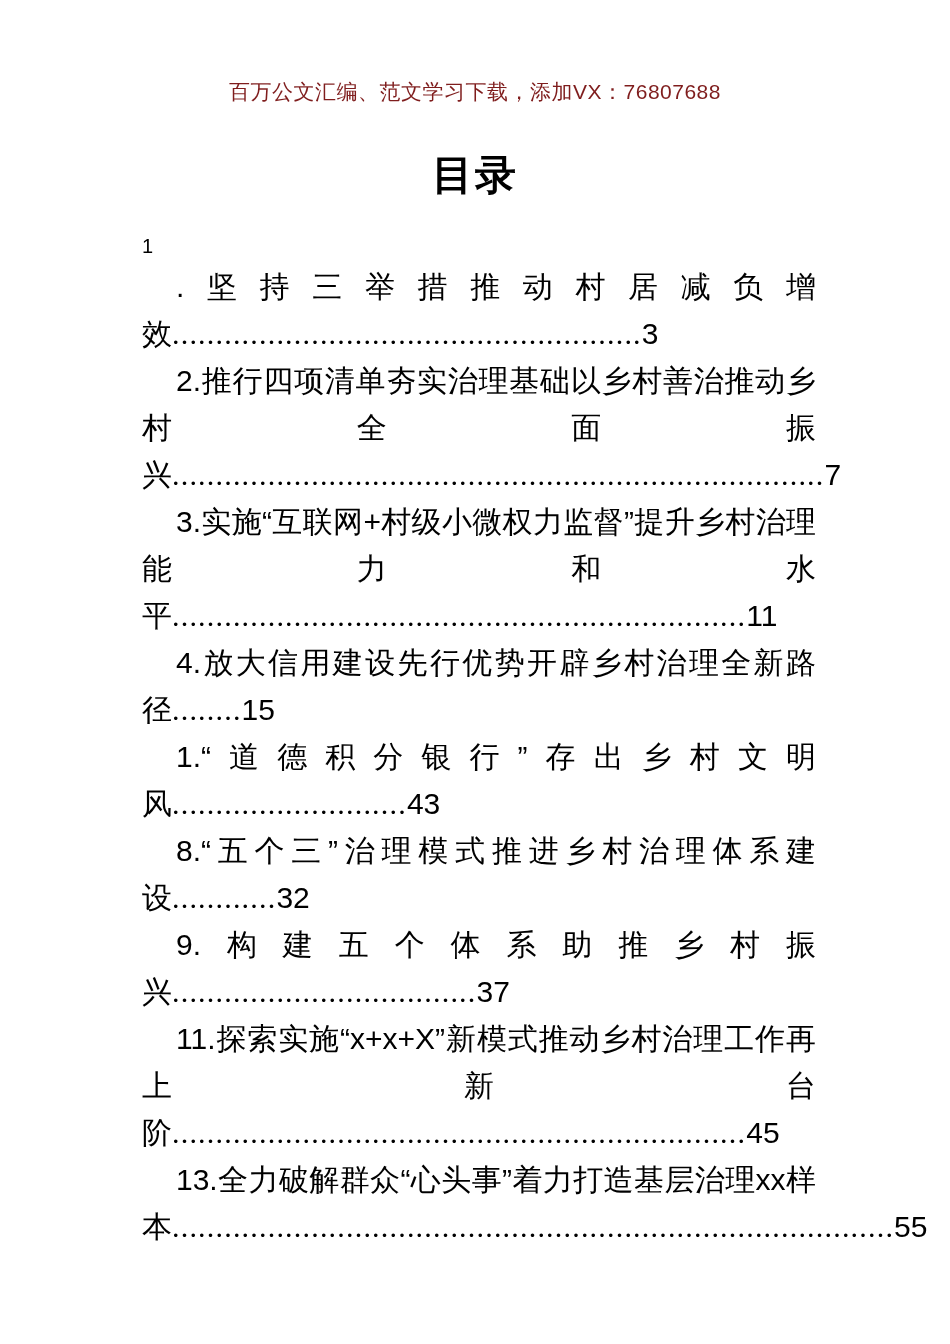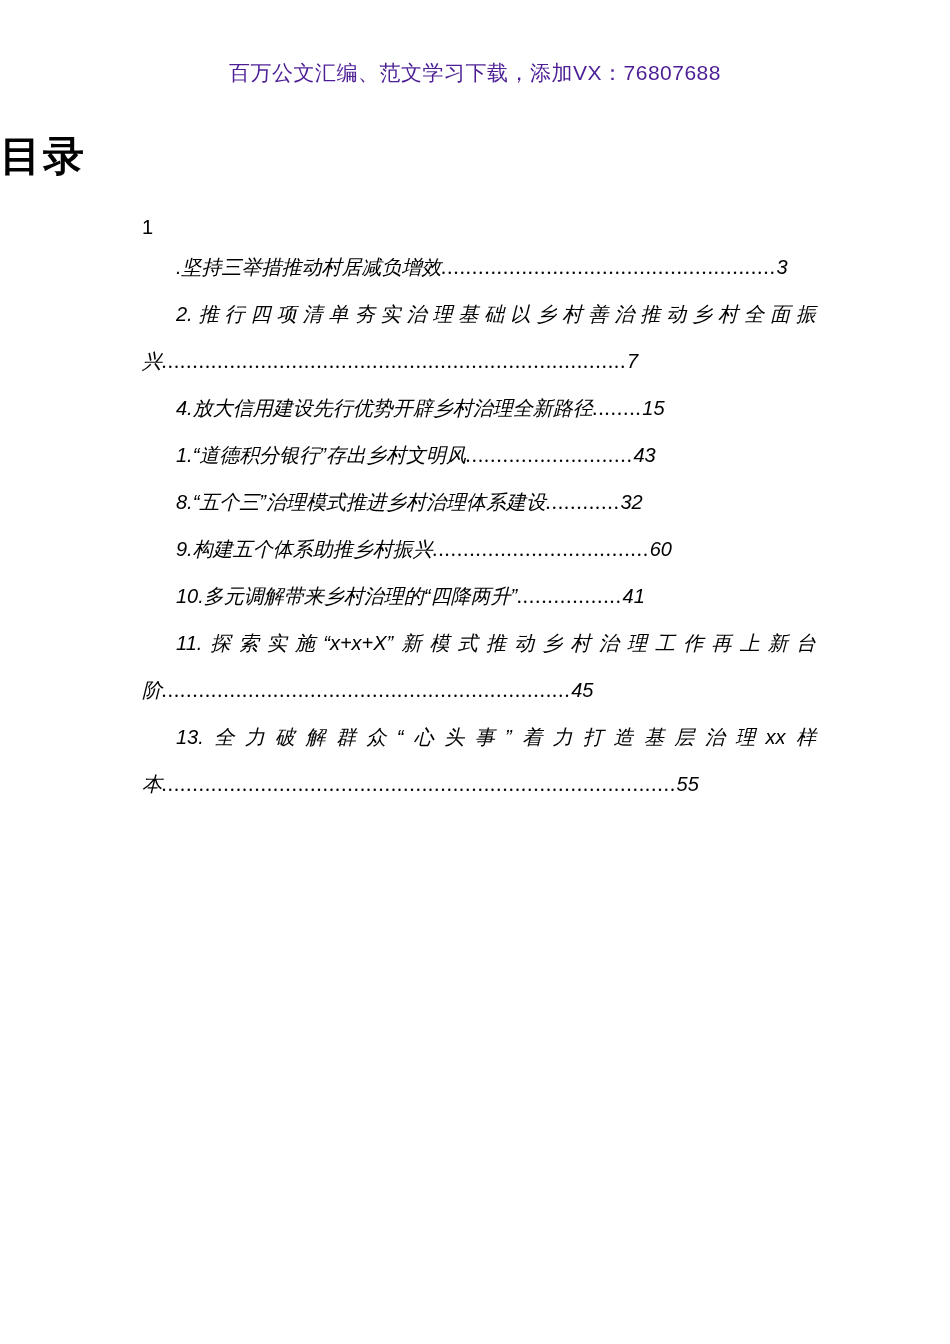--- a/index.html
+++ b/index.html
@@ -18,29 +18,30 @@
   .page {
     width: 950px;
     height: 1344px;
     box-sizing: border-box;
     padding: 0;
     position: relative;
   }
   .watermark {
     width: 100%;
     text-align: center;
-    color: #4c1d95;
+    color: #7f1d1d;
     font-family: "Liberation Sans", sans-serif;
     font-size: 21px;
     letter-spacing: 0.5px;
-    margin-top: 59px;
+    margin-top: 78px;
     font-weight: 500;
   }
   .doc-title {
     width: 100%;
+    text-align: center;
     font-family: Liberation Mono, monospace;
     font-weight: bold;
     font-size: 41px;
     letter-spacing: 2px;
     margin-top: 42px;
     color: #000;
   }
   .toc {
     margin-top: 28px;
     padding-left: 142px;
@@ -49,28 +50,27 @@
   }
   .toc-lead {
     font-family: "Liberation Sans", sans-serif;
     font-size: 20px;
     line-height: 30px;
     margin-bottom: 2px;
     color: #000;
   }
   .toc-entry {
     display: block;
-    font-size: 20px;
+    font-size: 30px;
     line-height: 47px;
     color: #000;
     text-decoration: none;
     white-space: normal;
     text-align: justify;
     text-justify: inter-character;
-    font-style: italic;
   }
   .toc-entry .etext {
     font-family: "Liberation Sans", sans-serif;
   }
   .toc-entry .indent {
     display: inline-block;
     width: 34px;
   }
   .leader {
     letter-spacing: 1.2px;
@@ -94,42 +94,42 @@
     <div class="toc-lead">1</div>
 
     <a class="toc-entry" href="#">
       <span class="indent"></span><span class="etext">.坚持三举措推动村居减负增效</span><span class="leader">......................................................</span><span class="pg">3</span>
     </a>
 
     <a class="toc-entry" href="#">
       <span class="indent"></span><span class="etext">2.推行四项清单夯实治理基础以乡村善治推动乡村全面振兴</span><span class="leader">...........................................................................</span><span class="pg">7</span>
     </a>
 
+    <a class="toc-entry" href="#">
+      <span class="indent"></span><span class="etext">3.实施“互联网+村级小微权力监督”提升乡村治理能力和水平</span><span class="leader">..................................................................</span><span class="pg">11</span>
+    </a>
 
     <a class="toc-entry" href="#">
       <span class="indent"></span><span class="etext">4.放大信用建设先行优势开辟乡村治理全新路径</span><span class="leader">........</span><span class="pg">15</span>
     </a>
 
 
     <a class="toc-entry" href="#">
       <span class="indent"></span><span class="etext">1.“道德积分银行”存出乡村文明风</span><span class="leader">...........................</span><span class="pg">43</span>
     </a>
 
 
     <a class="toc-entry" href="#">
       <span class="indent"></span><span class="etext">8.“五个三”治理模式推进乡村治理体系建设</span><span class="leader">............</span><span class="pg">32</span>
     </a>
 
     <a class="toc-entry" href="#">
-      <span class="indent"></span><span class="etext">9.构建五个体系助推乡村振兴</span><span class="leader">...................................</span><span class="pg">60</span>
+      <span class="indent"></span><span class="etext">9.构建五个体系助推乡村振兴</span><span class="leader">...................................</span><span class="pg">37</span>
     </a>
 
-    <a class="toc-entry" href="#">
-      <span class="indent"></span><span class="etext">10.多元调解带来乡村治理的“四降两升”</span><span class="leader">.................</span><span class="pg">41</span>
-    </a>
 
     <a class="toc-entry" href="#">
       <span class="indent"></span><span class="etext">11.探索实施“x+x+X”新模式推动乡村治理工作再上新台阶</span><span class="leader">..................................................................</span><span class="pg">45</span>
     </a>
 
 
     <a class="toc-entry" href="#">
       <span class="indent"></span><span class="etext">13.全力破解群众“心头事”着力打造基层治理xx样本</span><span class="leader">...................................................................................</span><span class="pg">55</span>
     </a>
 

